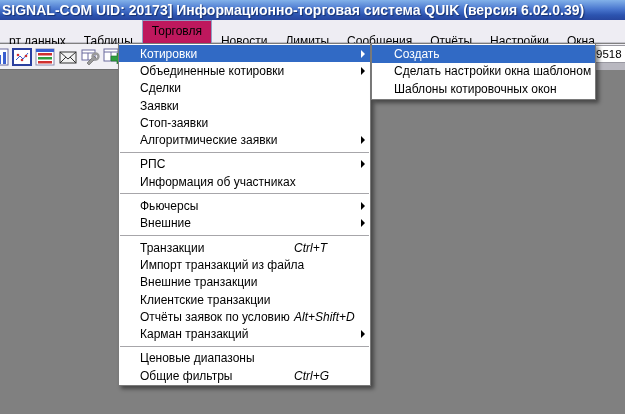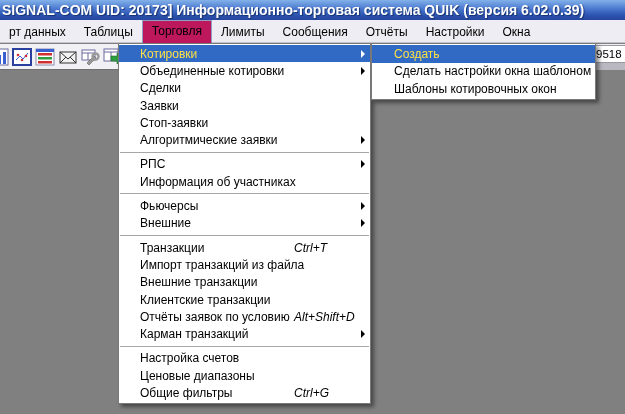--- a/index.html
+++ b/index.html
@@ -17,21 +17,21 @@
     text-shadow:1px 1px 1px #16306e;
   }
 
   
   .menubar {
     position:absolute; left:0; top:20px; width:625px; height:23px;
     background:#eeedf3; border-bottom:1px solid #c6c5cd;
     display:flex; align-items:stretch; white-space:nowrap;
   }
   .menubar-item {
-    padding:0 9px; line-height:22px; height:22px; margin-top:1px; cursor:default;
+    padding:0 9px; line-height:22px; height:22px; margin-top:10px; cursor:default;
   }
   .menubar-item.open {
     background:#be185d;
     border:1px solid #8fa0c4; border-bottom:none;
     margin-top:0; height:23px; line-height:21px;
   }
 
   
   .toolbar {
     position:absolute; left:0; top:44px; width:625px; height:26px;
@@ -63,35 +63,36 @@
     position:relative; height:17.3px; display:flex; align-items:center;
     padding-left:21px; padding-right:18px; cursor:default; white-space:nowrap;
   }
   .menu-submenu .menu-item { height:17.6px; padding-left:22px; }
   .menu-item .shortcut { position:absolute; left:175px;font-style:italic; }
   .menu-item .arrow {
     position:absolute; right:5px; top:50%; transform:translateY(-50%);
     width:0; height:0; border-left:4px solid #000;
     border-top:4px solid transparent; border-bottom:4px solid transparent;
   }
-  .menu-item.hl { background:#316ac5; color:#fde047; }
+  .menu-item.hl { background:#316ac5; color:#ffffff; }
   .menu-item.hl .arrow { border-left-color:#fff; }
   .menu-sep { border-top:1px solid #a7a6aa; margin:3px 1px; height:0; }
 </style>
 </head>
 <body>
 
 <div class="window">
 
   <div class="titlebar">SIGNAL-COM  UID: 20173] Информационно-торговая система QUIK (версия 6.02.0.39)</div>
 
   <div class="menubar">
       <div class="menubar-item">рт данных</div>
       <div class="menubar-item">Таблицы</div>
       <div class="menubar-item open">Торговля</div>
+      <div class="menubar-item">Новости</div>
       <div class="menubar-item">Лимиты</div>
       <div class="menubar-item">Сообщения</div>
       <div class="menubar-item">Отчёты</div>
       <div class="menubar-item">Настройки</div>
       <div class="menubar-item">Окна</div>
     </div>
 
   <div class="toolbar">
       <div class="tool-btn" style="left: -11px;">
         <svg width="20" height="20">
@@ -206,23 +207,20 @@
       <div class="menu-item">
         <span class="label">Отчёты заявок по условию</span>
         <span class="shortcut">Alt+Shift+D</span>
       </div>
       <div class="menu-item">
         <span class="label">Карман транзакций</span>
         <span class="arrow"></span>
       </div>
       <div class="menu-sep"></div>
       <div class="menu-item">
-        <span class="label">Настройка счетов</span>
-      </div>
-      <div class="menu-item">
         <span class="label">Ценовые диапазоны</span>
       </div>
       <div class="menu-item">
         <span class="label">Общие фильтры</span>
         <span class="shortcut">Ctrl+G</span>
       </div>
     </div>
 
   <div class="menu menu-submenu">
       <div class="menu-item hl">

